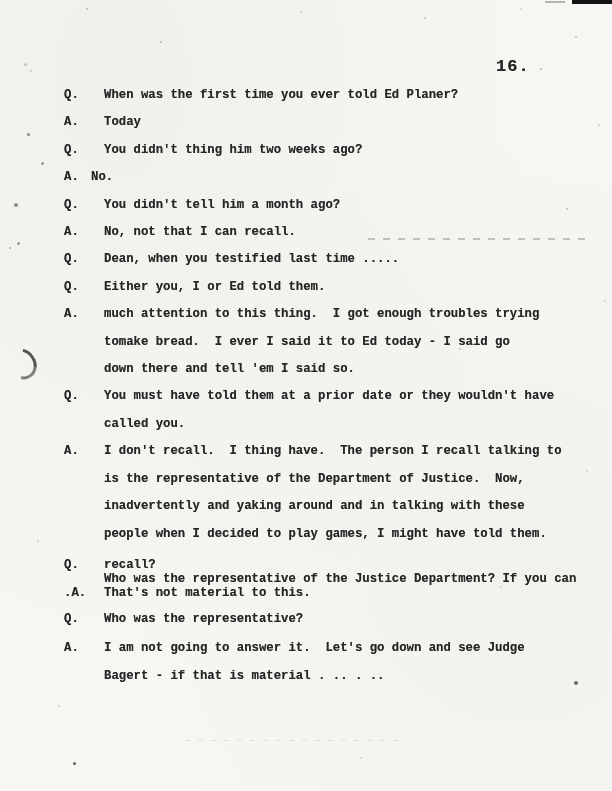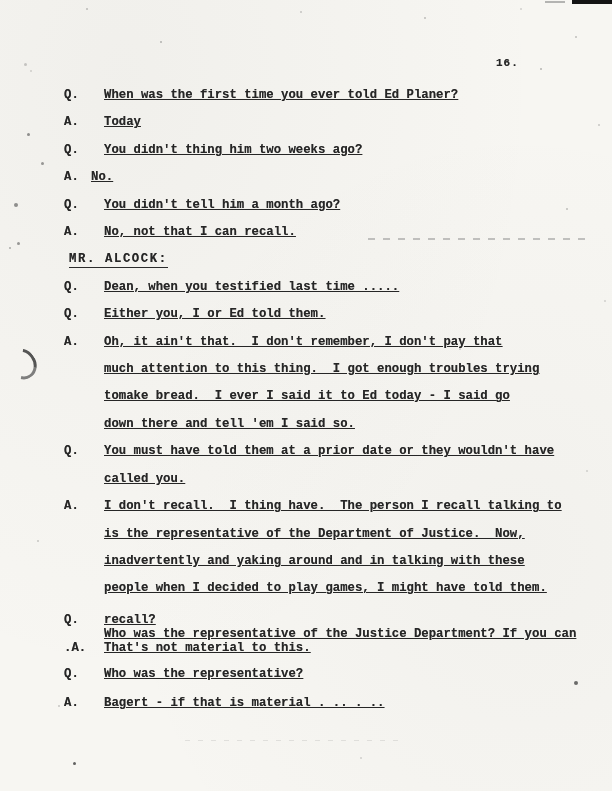--- a/index.html
+++ b/index.html
@@ -18,21 +18,21 @@
       radial-gradient(ellipse at 20% 10%, rgba(120,120,115,0.05), transparent 60%),
       radial-gradient(ellipse at 85% 70%, rgba(120,120,115,0.04), transparent 55%),
       #f7f6f2;
     font-family: "Liberation Mono", "DejaVu Sans Mono", monospace;
     color: #262626;
   }
   .page-number {
     position: absolute;
     top: 57px;
     left: 496px;
-    font-size: 11px;
+    font-size: 17px;
     font-weight: bold;
     letter-spacing: 1px;
     text-shadow: 0 0 0.5px rgba(30,30,30,0.6);
   }
   .transcript {
     position: absolute;
     top: 82px;
     left: 64px;
     width: 530px;
     font-size: 12.3px;
@@ -43,21 +43,20 @@
   .entry .label {
     position: absolute;
     left: 0;
     top: 0;
     line-height: 27.4px;
   }
   .entry .lines { margin-left: 40px; }
   .line {
     line-height: 27.4px;
     white-space: pre;
-    text-decoration: underline;
   }
   .entry.tight .label { line-height: 14px; }
   .entry.tight .line { line-height: 14px; }
   .entry.m-top-10 { margin-top: 10px; }
   .entry.m-top-6  { margin-top: 6px; }
   .entry.m-top-2  { margin-top: 2px; }
   .line.pull-left { margin-left: -13px; }
   .heading-entry {
     line-height: 27.4px;
     margin-left: 5px;
@@ -166,42 +165,38 @@
         </div>
     </div>
 
     <div class="entry">
       <span class="label">A.</span>
       <div class="lines">
           <div class="line">No, not that I can recall.</div>
         </div>
     </div>
 
-    <div class="heading-entry">
-      <span class="heading-text">MR. ALCOCK:</span>
-    </div>
 
     <div class="entry">
       <span class="label">Q.</span>
       <div class="lines">
           <div class="line">Dean, when you testified last time .....</div>
         </div>
     </div>
 
     <div class="entry">
       <span class="label">Q.</span>
       <div class="lines">
           <div class="line">Either you, I or Ed told them.</div>
         </div>
     </div>
 
     <div class="entry">
       <span class="label">A.</span>
       <div class="lines">
-        <div class="line">Oh, it ain't that.  I don't remember, I don't pay that</div>
         <div class="line">much attention to this thing.  I got enough troubles trying</div>
         <div class="line">tomake bread.  I ever I said it to Ed today - I said go</div>
         <div class="line">down there and tell 'em I said so.</div>
       </div>
     </div>
 
     <div class="entry">
       <span class="label">Q.</span>
       <div class="lines">
         <div class="line">You must have told them at a prior date or they wouldn't have</div>
@@ -237,20 +232,21 @@
     <div class="entry m-top-6">
       <span class="label">Q.</span>
       <div class="lines">
           <div class="line">Who was the representative?</div>
         </div>
     </div>
 
     <div class="entry m-top-2">
       <span class="label">A.</span>
       <div class="lines">
+        <div class="line">I am not going to answer it.  Let's go down and see Judge</div>
         <div class="line">Bagert - if that is material . .. . ..</div>
       </div>
     </div>
 
   </div>
 
   <div class="streak-dark"></div>
   <div class="streak-gray"></div>
   <div class="dash-line-1"></div>
   <div class="dash-line-2"></div>

